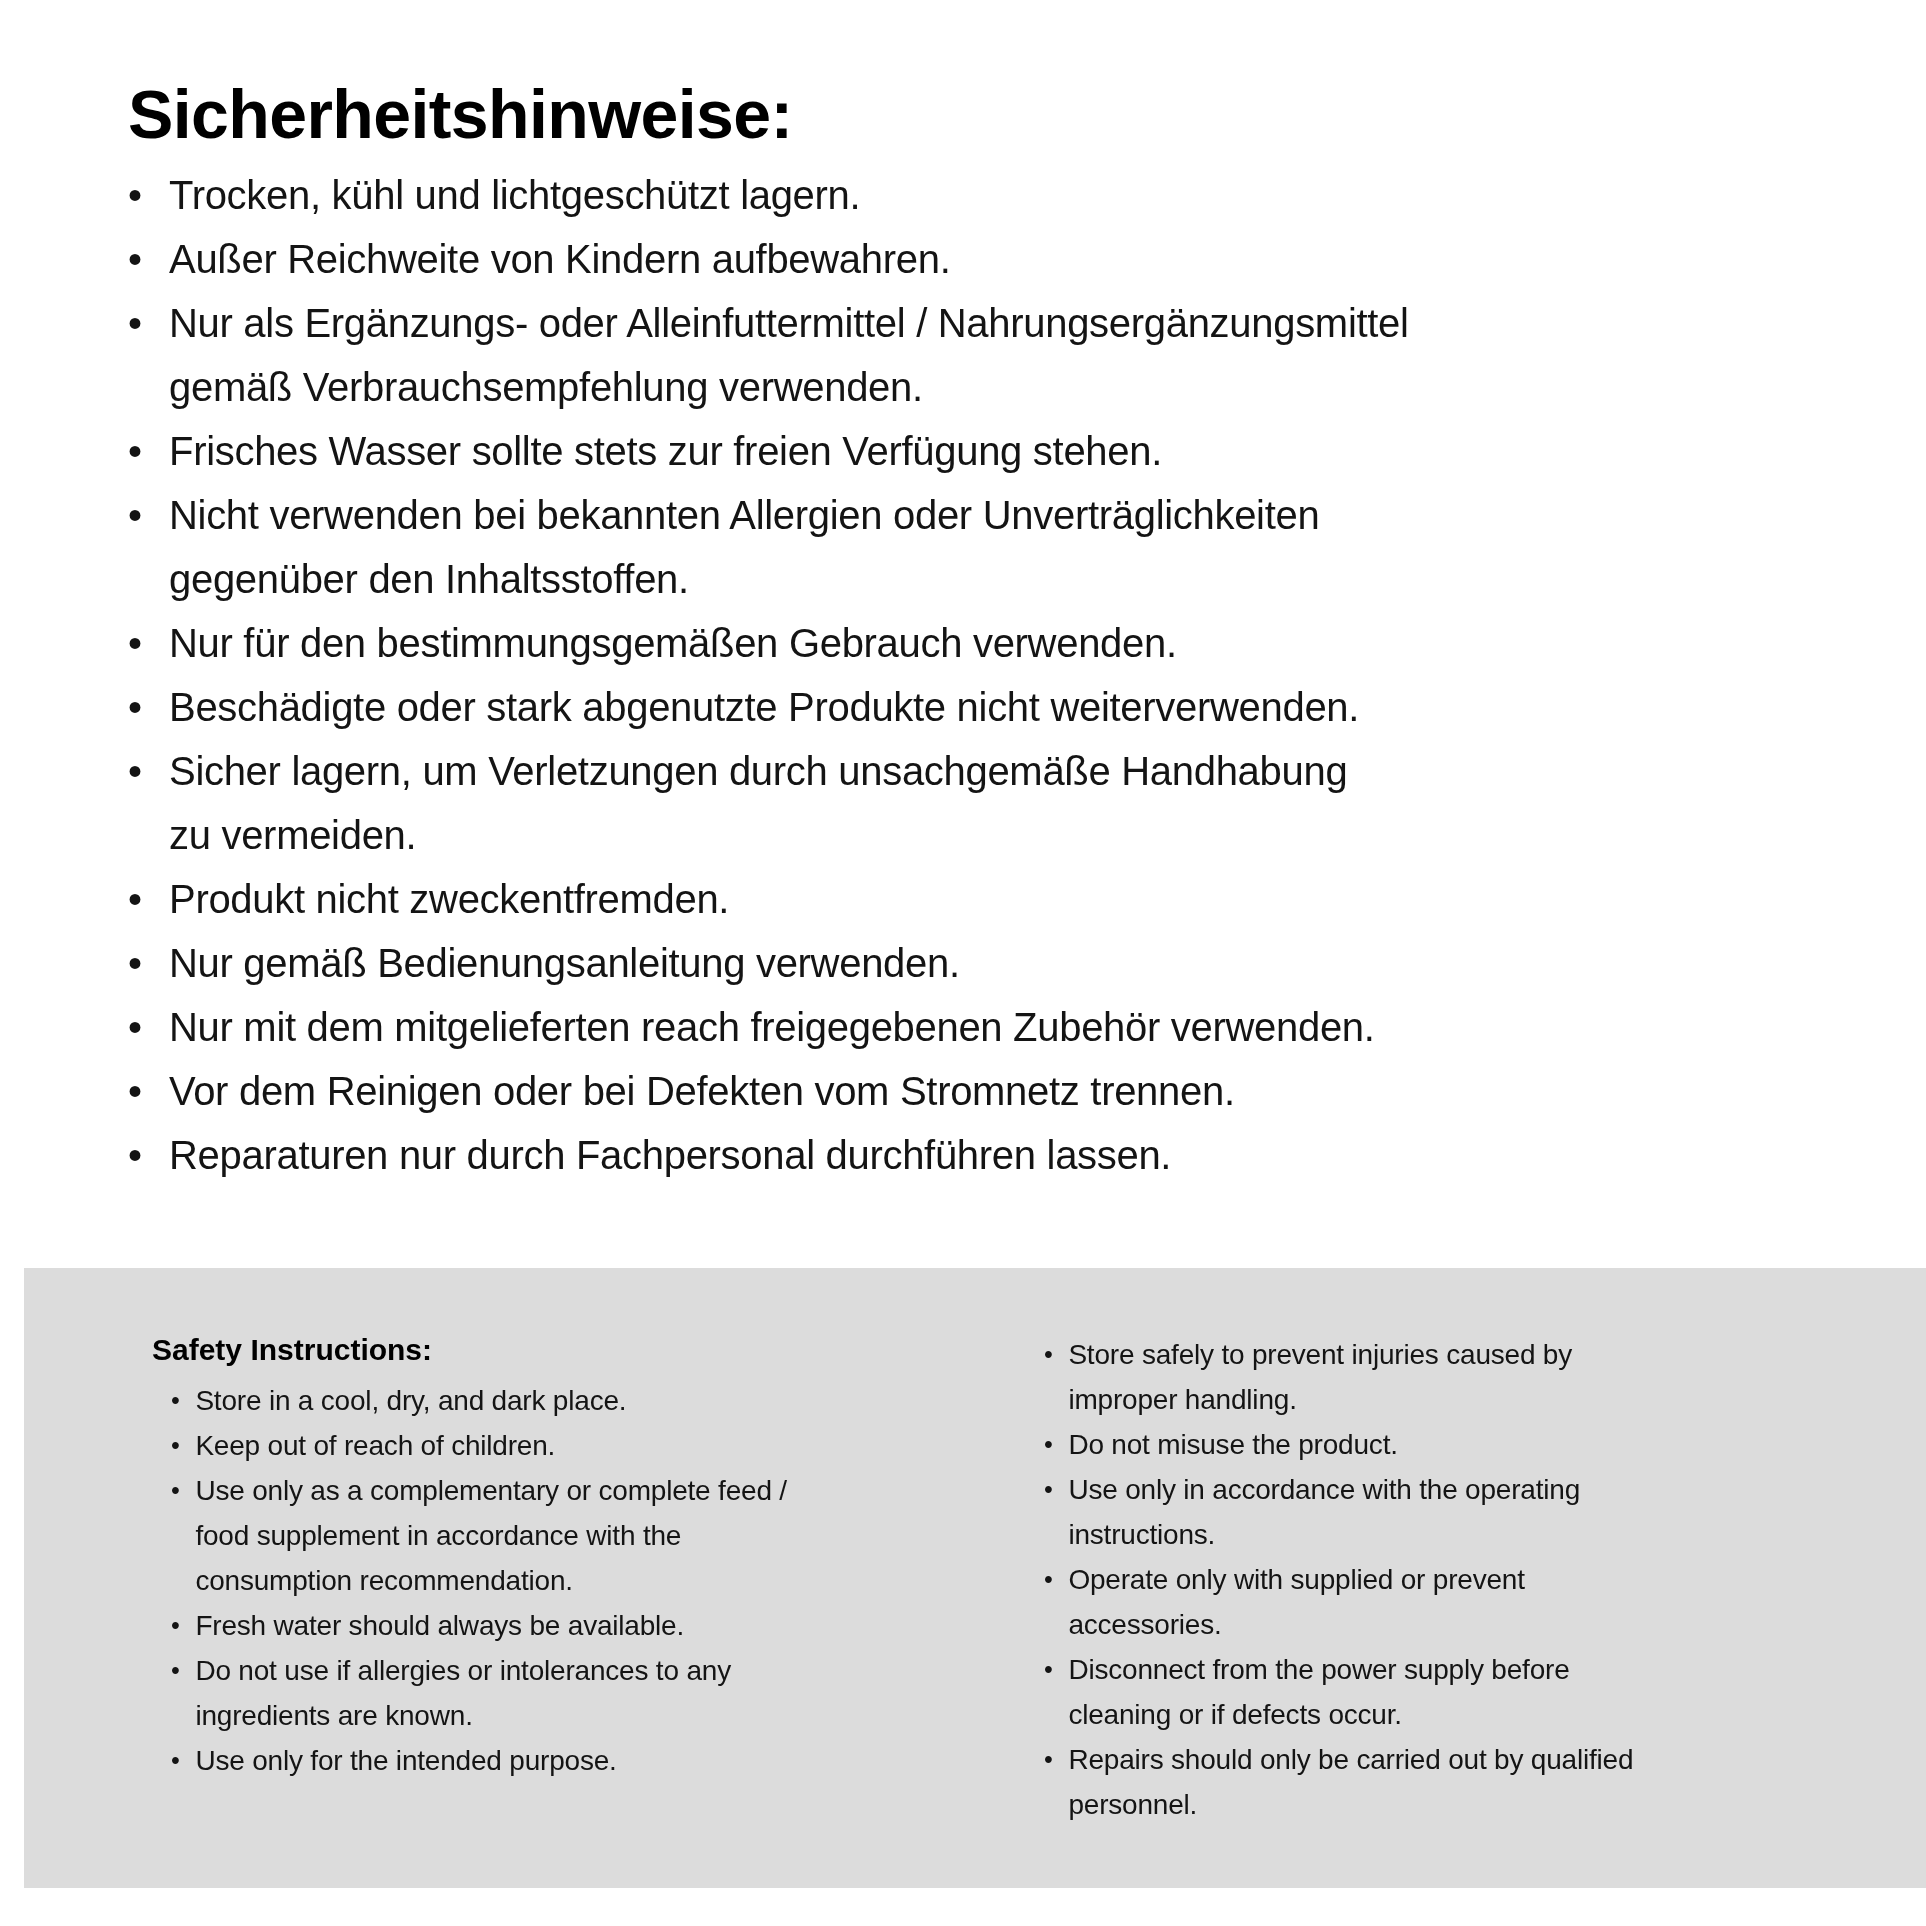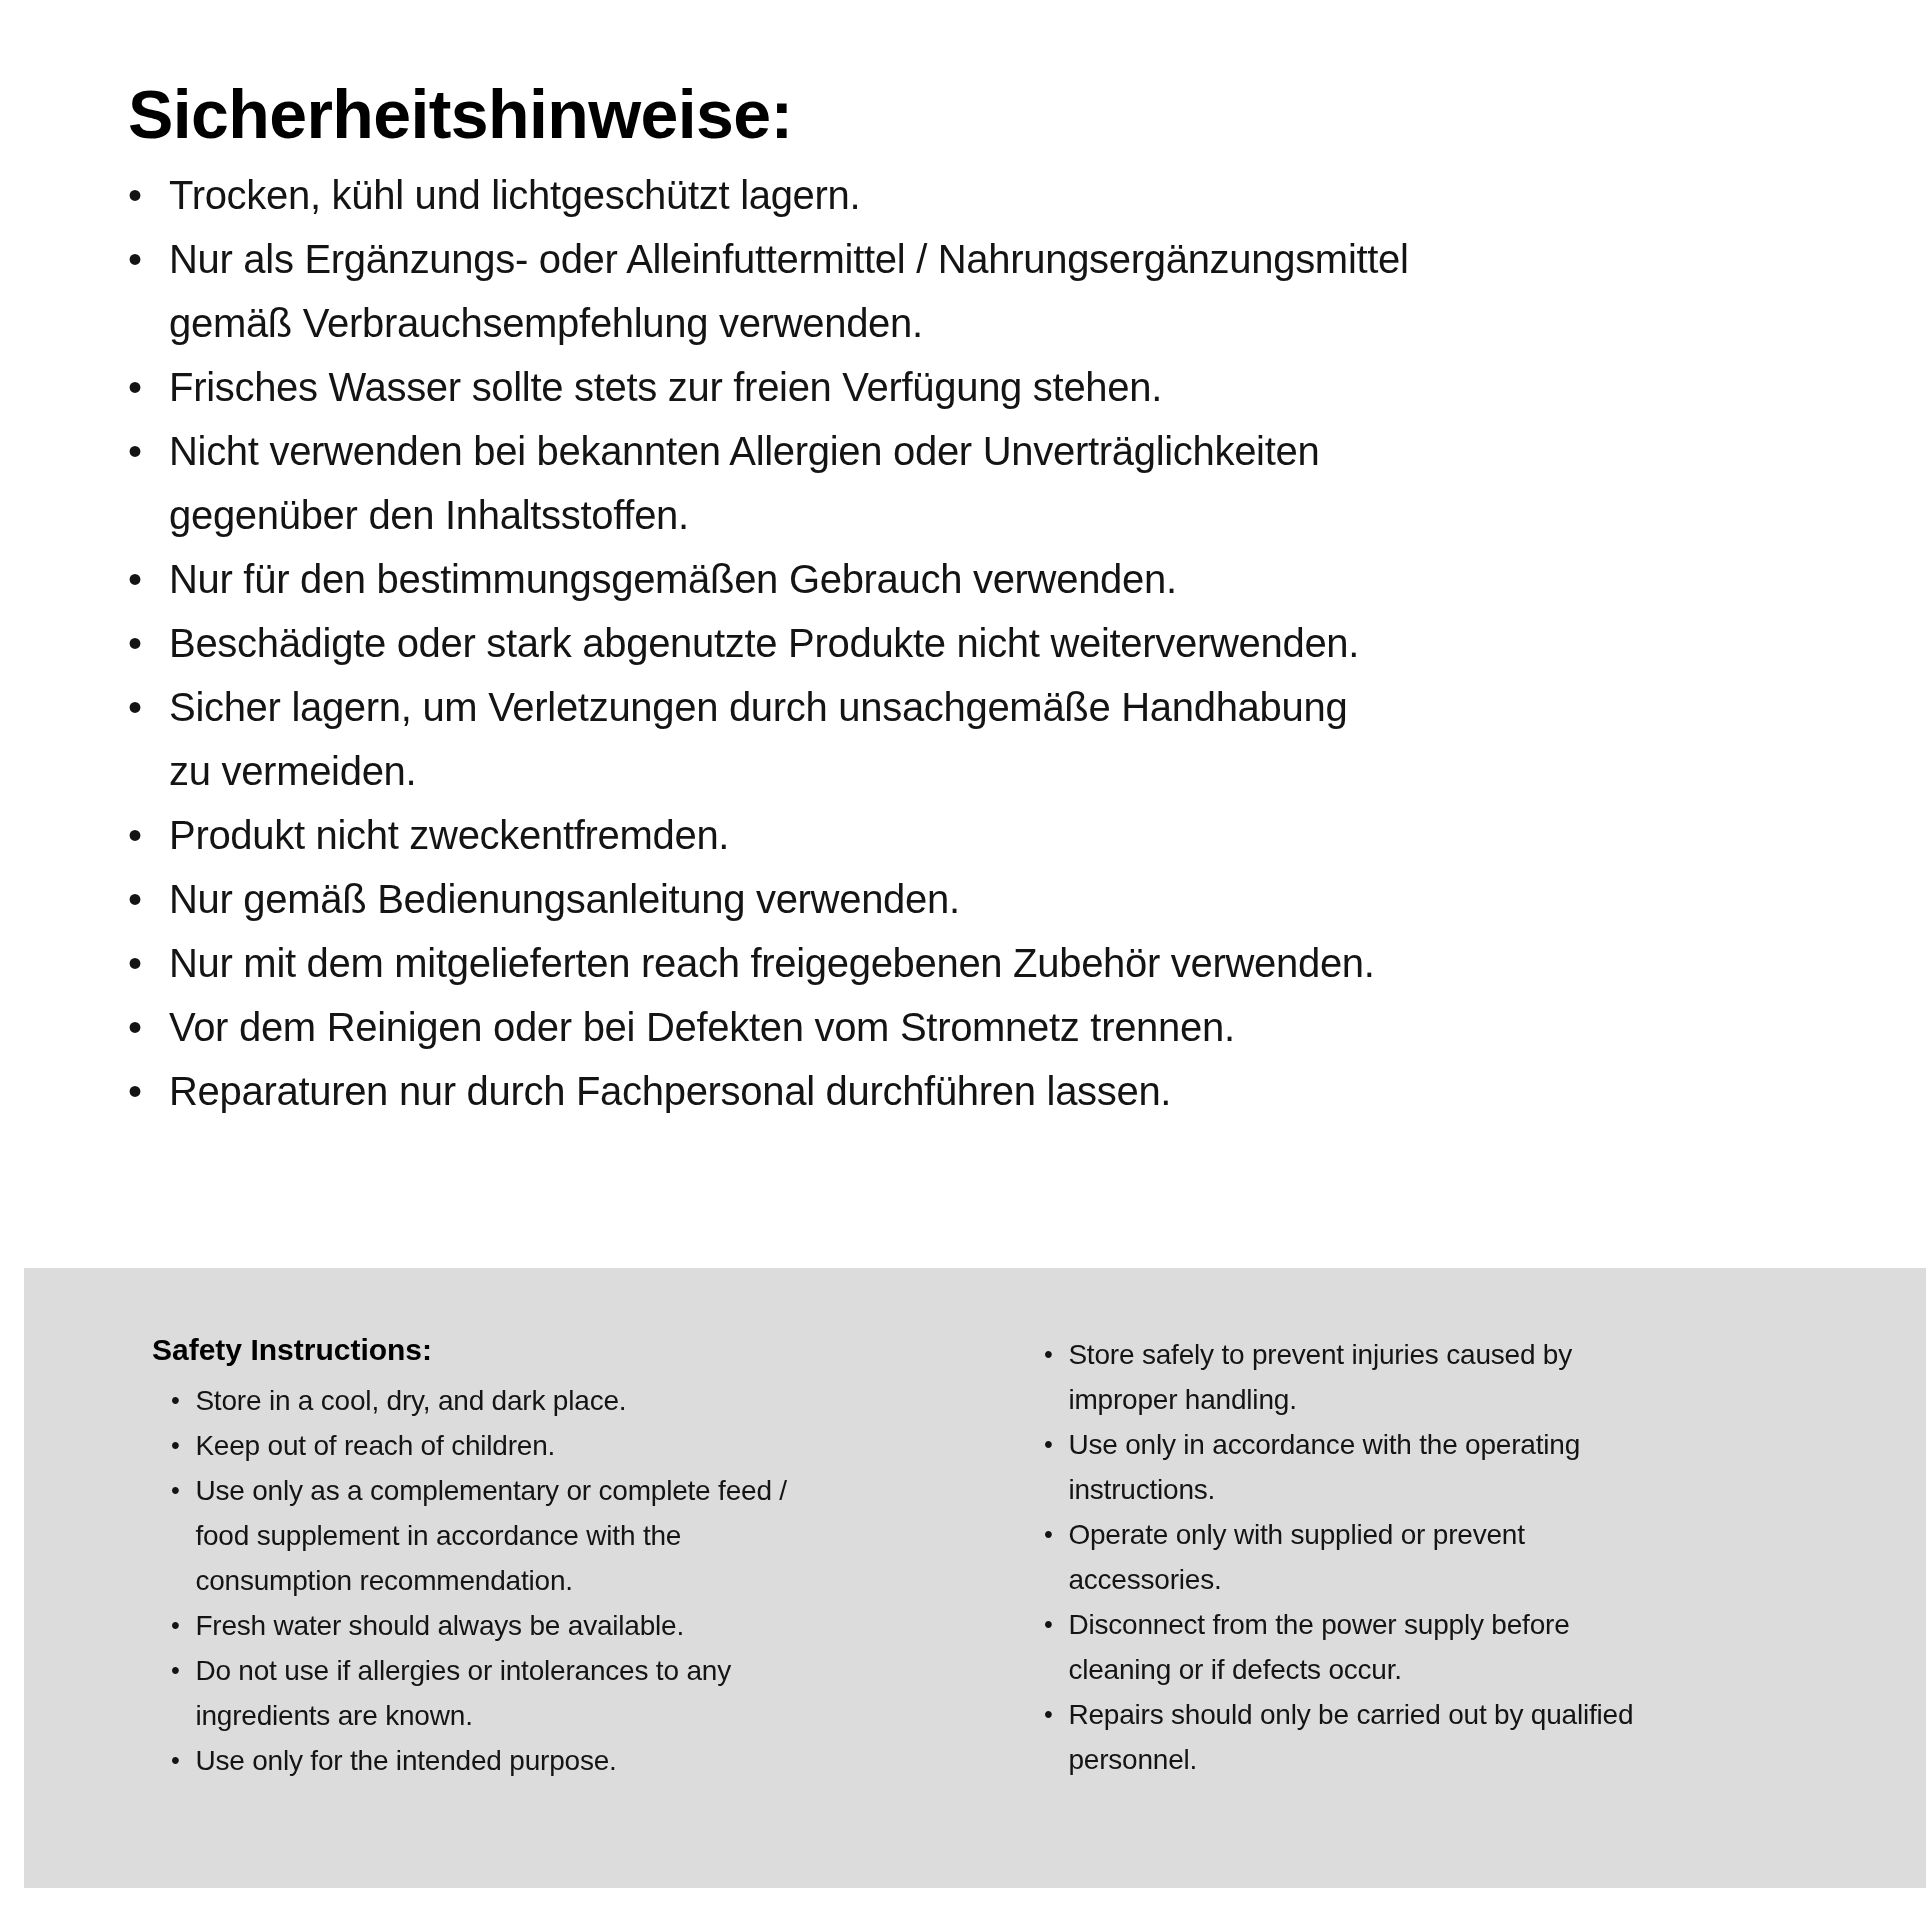--- a/index.html
+++ b/index.html
@@ -100,20 +100,21 @@
     font-size: 0.9em;
   }
 </style>
 </head>
 <body style="background: rgb(255, 255, 255); color: rgb(20, 20, 20);">
 
 <section class="de-section">
   <h1 class="de-title">Sicherheitshinweise:</h1>
   <ul class="blist de-list">
     <li>Trocken, kühl und lichtgeschützt lagern.</li>
+    <li>Außer Reichweite von Kindern aufbewahren.</li>
     <li>Nur als Ergänzungs- oder Alleinfuttermittel / Nahrungsergänzungsmittel
 gemäß Verbrauchsempfehlung verwenden.</li>
     <li>Frisches Wasser sollte stets zur freien Verfügung stehen.</li>
     <li>Nicht verwenden bei bekannten Allergien oder Unverträglichkeiten
 gegenüber den Inhaltsstoffen.</li>
     <li>Nur für den bestimmungsgemäßen Gebrauch verwenden.</li>
     <li>Beschädigte oder stark abgenutzte Produkte nicht weiterverwenden.</li>
     <li>Sicher lagern, um Verletzungen durch unsachgemäße Handhabung
 zu vermeiden.</li>
     <li>Produkt nicht zweckentfremden.</li>
@@ -137,20 +138,21 @@
         <li>Fresh water should always be available.</li>
         <li>Do not use if allergies or intolerances to any
 ingredients are known.</li>
         <li>Use only for the intended purpose.</li>
       </ul>
     </div>
     <div class="col-right">
       <ul class="blist en-list">
         <li>Store safely to prevent injuries caused by
 improper handling.</li>
+        <li>Do not misuse the product.</li>
         <li>Use only in accordance with the operating
 instructions.</li>
         <li>Operate only with supplied or prevent
 accessories.</li>
         <li>Disconnect from the power supply before
 cleaning or if defects occur.</li>
         <li>Repairs should only be carried out by qualified
 personnel.</li>
       </ul>
     </div>

